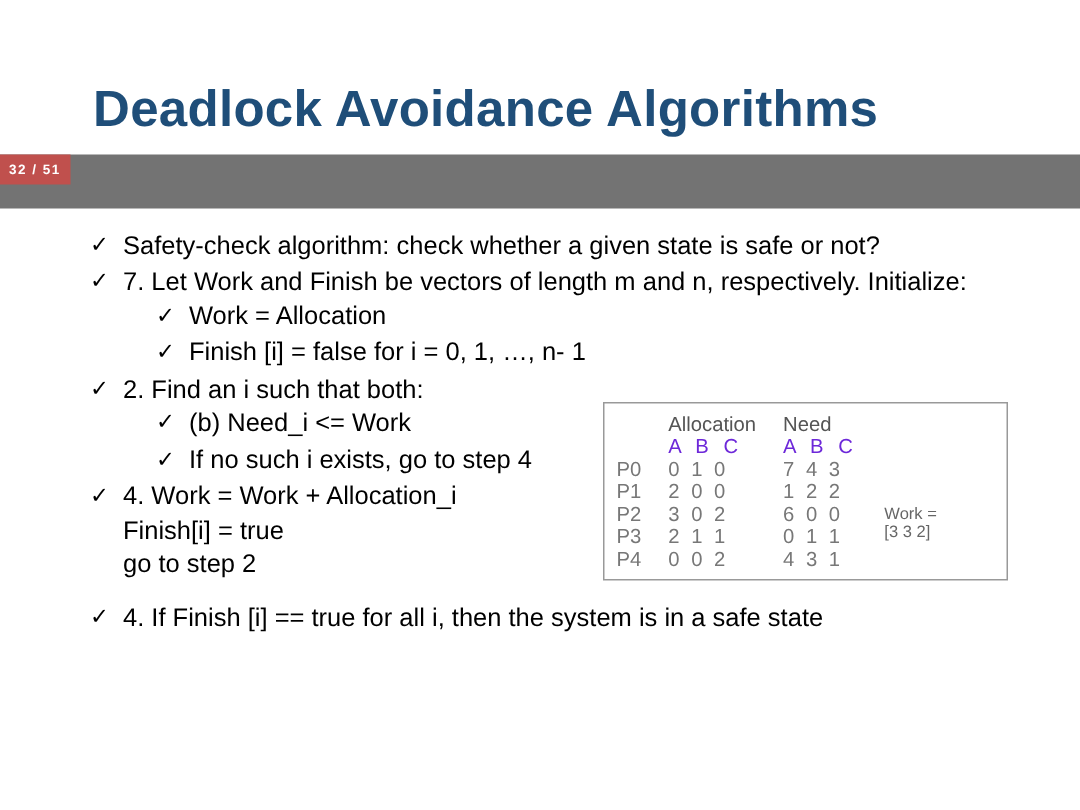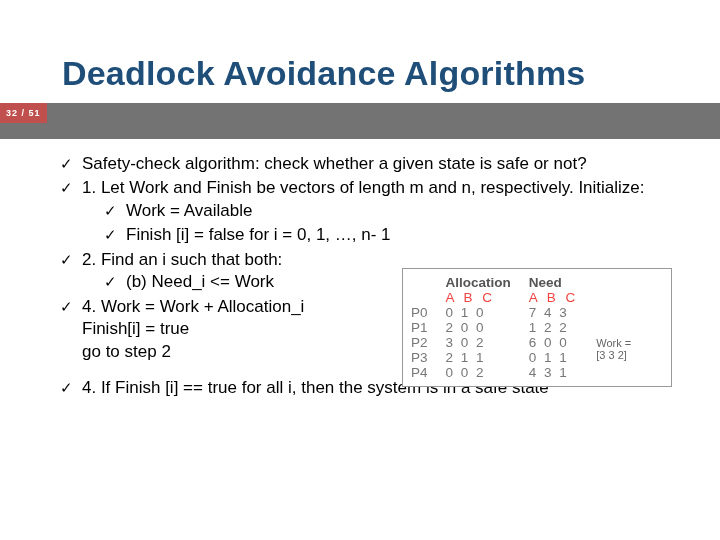--- a/index.html
+++ b/index.html
@@ -13,49 +13,50 @@
   .check-list > li { position: relative; padding-left: 22px; margin-bottom: 2px; }
   .check-list > li::before { content: "✓"; position: absolute; left: 0; top: 1px; font-size: 15px; color: #000; }
   .sub { list-style: none; padding-left: 22px; }
   .sub > li { position: relative; padding-left: 22px; margin-bottom: 2px; }
   .sub > li::before { content: "✓"; position: absolute; left: 0; top: 1px; font-size: 15px; color: #000; }
   .cont { padding-left: 0; display: block; }
   .gap { height: 12px; }
   .table-box { position: absolute; right: 48px; top: 268px; width: 270px; border: 1px solid #999; padding: 6px 8px 6px 8px; background: #fff; }
   .tbl { display: flex; gap: 18px; font-size: 13.5px; color: #666; font-family: "Segoe UI", sans-serif; }
   .tcol { }
-  .th { color: #555; font-weight: 700; }
-  .th2 { color: #ef4444; font-weight: 400; letter-spacing: 3px; }
+  .th { color: #555; font-weight: 400; }
+  .th2 { color: #6d28d9; font-weight: 400; letter-spacing: 3px; }
   .trow { white-space: pre; color: #777; letter-spacing: 2px; }
   .rowlab { color: #777; }
   .workcol { display: flex; align-items: center; font-size: 11px; color: #666; padding-top: 42px; }
 </style>
 </head>
 <body>
 
 <div class="slide">
   <div class="title">Deadlock Avoidance Algorithms</div>
   <div class="bar">
     <div class="page-badge">32 / 51</div>
   </div>
 
   <div class="body">
     <ul class="check-list">
       <li>Safety-check algorithm: check whether a given state is safe or not?</li>
       <li>
-        <span>1. Let Work and Finish be vectors of length m and n, respectively. Initialize:</span>
+        <span>7. Let Work and Finish be vectors of length m and n, respectively. Initialize:</span>
         <ul class="sub">
-          <li>Work = Available</li>
+          <li>Work = Allocation</li>
           <li>Finish [i] = false for i = 0, 1, …, n- 1</li>
         </ul>
       </li>
       <li>
         <span>2. Find an i such that both:</span>
         <ul class="sub">
           <li>(b) Need_i &lt;= Work</li>
+          <li>If no such i exists, go to step 4</li>
         </ul>
       </li>
       <li>
         <span>4.  Work = Work + Allocation_i</span>
         <span class="cont">Finish[i] = true</span>
         <span class="cont">go to step 2</span>
       </li>
     </ul>
     <div class="gap"></div>
     <ul class="check-list">

